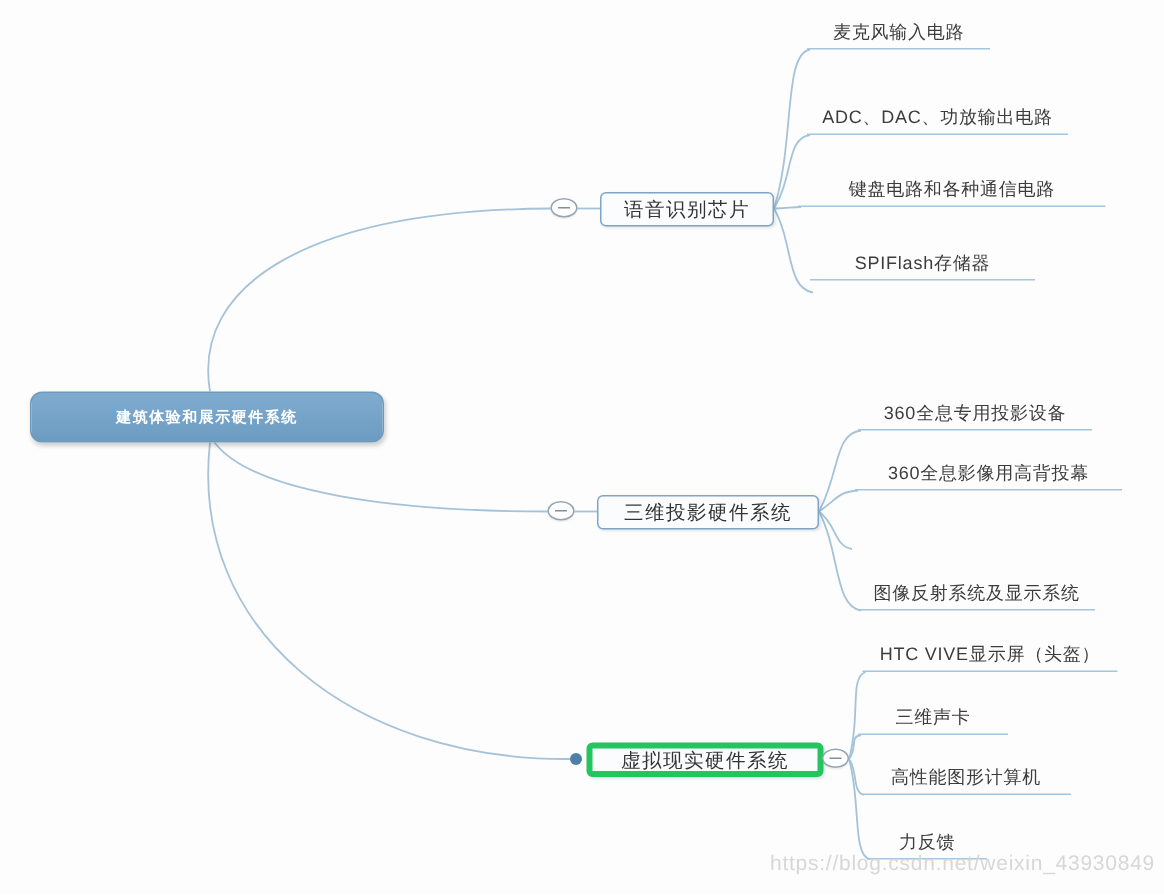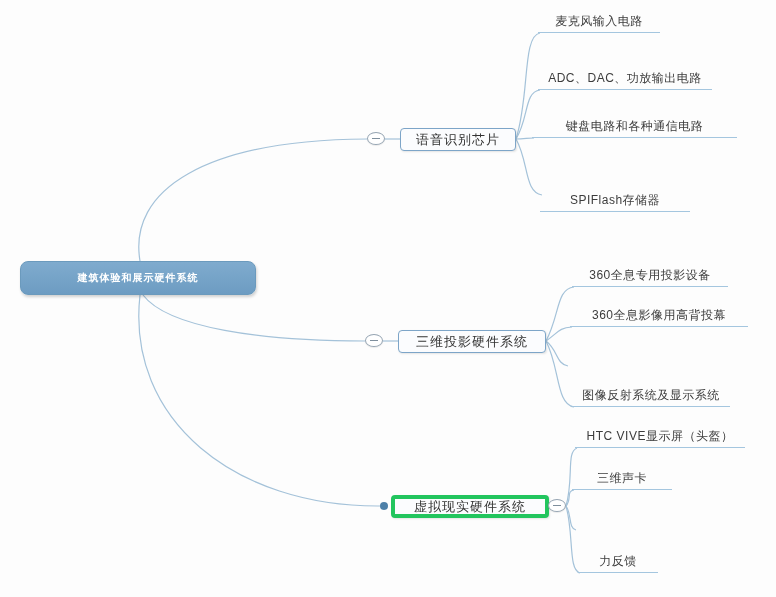--- a/index.html
+++ b/index.html
@@ -56,21 +56,21 @@
     position:absolute;height:20px;
     display:flex;align-items:flex-end;justify-content:center;
     border-bottom:1px solid #a4c6df;
     color:#3c3c3c;font-size:12px;white-space:nowrap;
     padding-bottom:2px;box-sizing:border-box;letter-spacing:0.5px;
   }
   
   #leaf-0-0{left:538px;top:13px; width:122px;}
   #leaf-0-1{left:538px;top:70px; width:174px;}
   #leaf-0-2{left:532px;top:118px;width:205px;}
-  #leaf-0-3{left:540px;top:192px;width:150px;text-align:right;}
+  #leaf-0-3{left:540px;top:167px;width:150px;text-align:right;}
   
   #leaf-1-0{left:572px;top:267px;width:156px;}
   #leaf-1-1{left:570px;top:307px;width:178px;}
   #leaf-1-2{left:566px;top:346px;width:172px;}
   #leaf-1-3{left:572px;top:387px;width:158px;}
   
   #leaf-2-0{left:575px;top:428px;width:170px;}
   #leaf-2-1{left:572px;top:470px;width:100px;}
   #leaf-2-2{left:574px;top:510px;width:140px;}
   #leaf-2-3{left:578px;top:553px;width:80px;}
@@ -136,16 +136,18 @@
   <div class="leaf" id="leaf-0-0">麦克风输入电路</div>
   <div class="leaf" id="leaf-0-2">键盘电路和各种通信电路</div>
   <div class="leaf" id="leaf-0-3">SPIFlash存储器</div>
 
   <div class="leaf" id="leaf-1-0">360全息专用投影设备</div>
   <div class="leaf" id="leaf-1-1">360全息影像用高背投幕</div>
   <div class="leaf" id="leaf-1-3">图像反射系统及显示系统</div>
 
   <div class="leaf" id="leaf-2-0">HTC VIVE显示屏（头盔）</div>
   <div class="leaf" id="leaf-2-1">三维声卡</div>
+  <div class="leaf" id="leaf-2-2">高性能图形计算机</div>
   <div class="leaf" id="leaf-2-3">力反馈</div>
 
+  <div class="watermark">https://blog.csdn.net/weixin_43930849</div>
 
 </div>
 
 </body></html>

